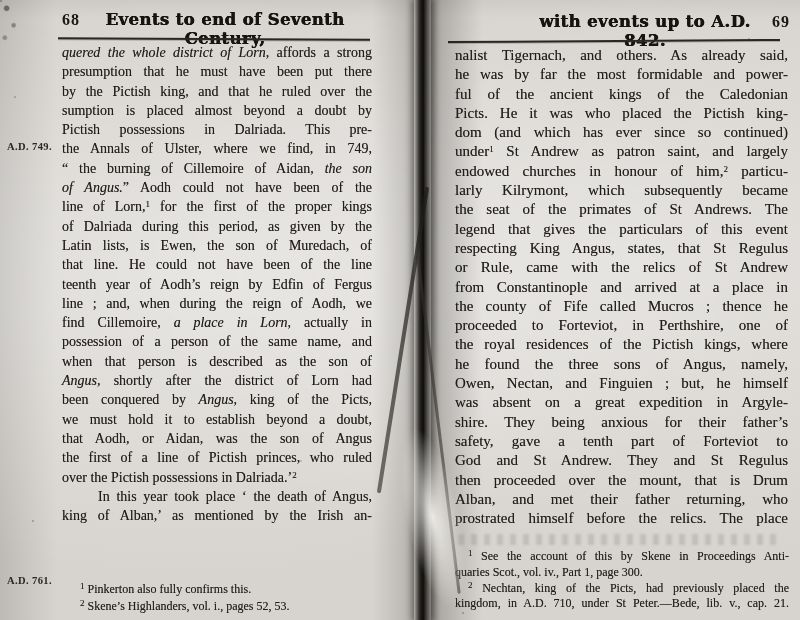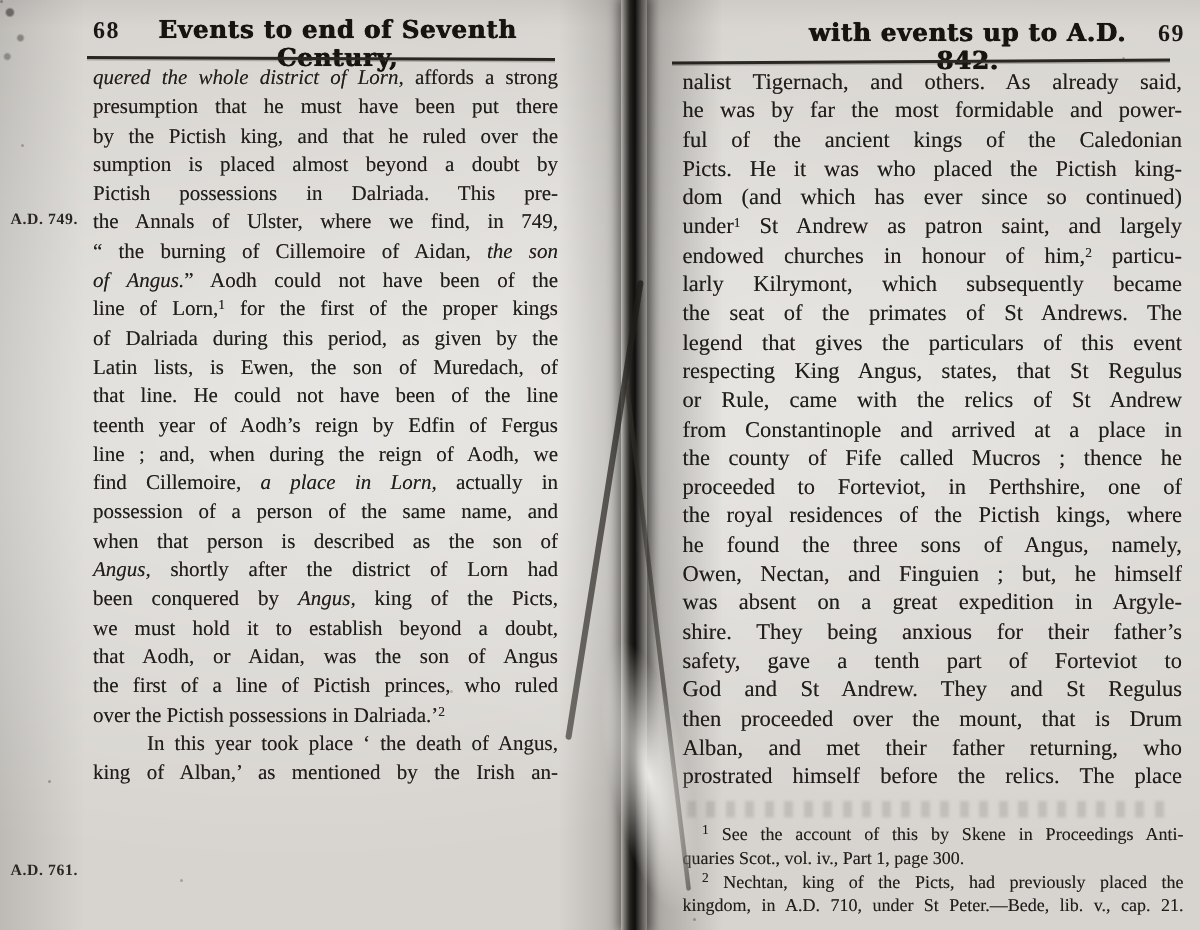--- a/index.html
+++ b/index.html
@@ -147,20 +147,24 @@
       <div class="tl">Owen, Nectan, and Finguien ; but, he himself</div>
       <div class="tl">was absent on a great expedition in Argyle-</div>
       <div class="tl">shire.  They being anxious for their father’s</div>
       <div class="tl">safety, gave a tenth part of Forteviot to</div>
       <div class="tl">God and St Andrew.  They and St Regulus</div>
       <div class="tl">then proceeded over the mount, that is Drum</div>
       <div class="tl">Alban, and met their father returning, who</div>
       <div class="tl">prostrated himself before the relics.  The place</div>
     </div>
 
+  <div class="footnotes fn-left" id="left-foots">
+      <div class="tl nj"><sup>1</sup> Pinkerton also fully confirms this.</div>
+      <div class="tl nj"><sup>2</sup> Skene’s Highlanders, vol. i., pages 52, 53.</div>
+    </div>
   <div class="footnotes fn-right" id="right-foots">
       <div class="tl ind"><sup>1</sup> See the account of this by Skene in Proceedings Anti-</div>
       <div class="tl nj">quaries Scot., vol. iv., Part 1, page 300.</div>
       <div class="tl ind"><sup>2</sup> Nechtan, king of the Picts, had previously placed the</div>
       <div class="tl">kingdom, in A.D. 710, under St Peter.—Bede, lib. v., cap. 21.</div>
     </div>
 
   <div class="bleed"></div>
 
   <div class="gutter-shadow"></div>

